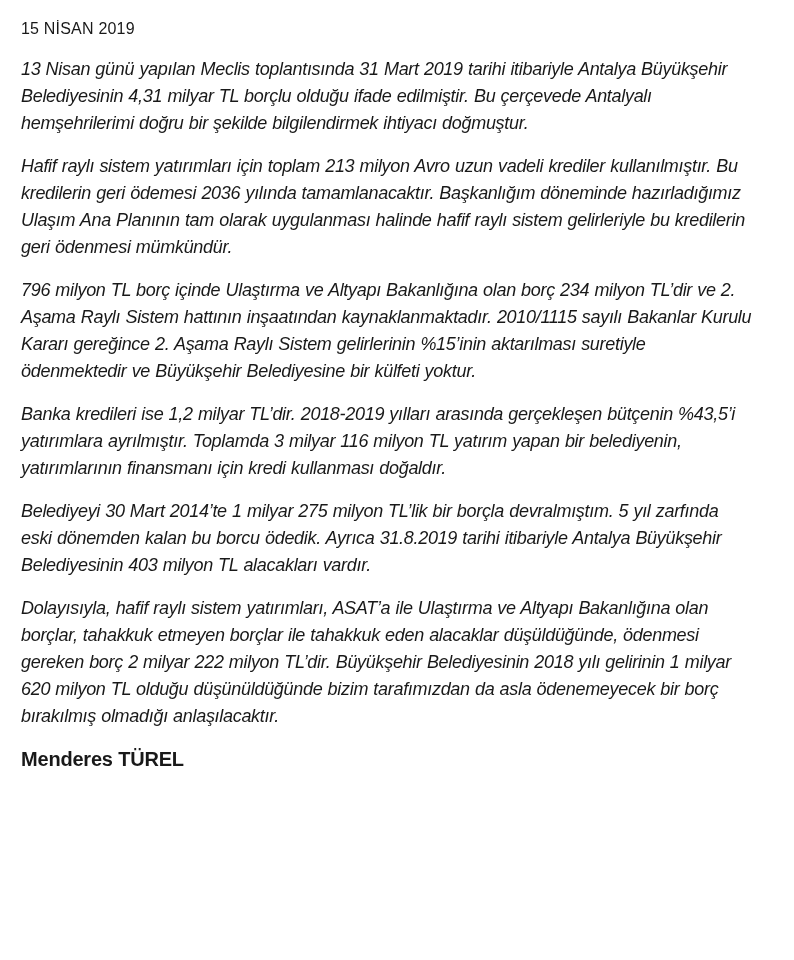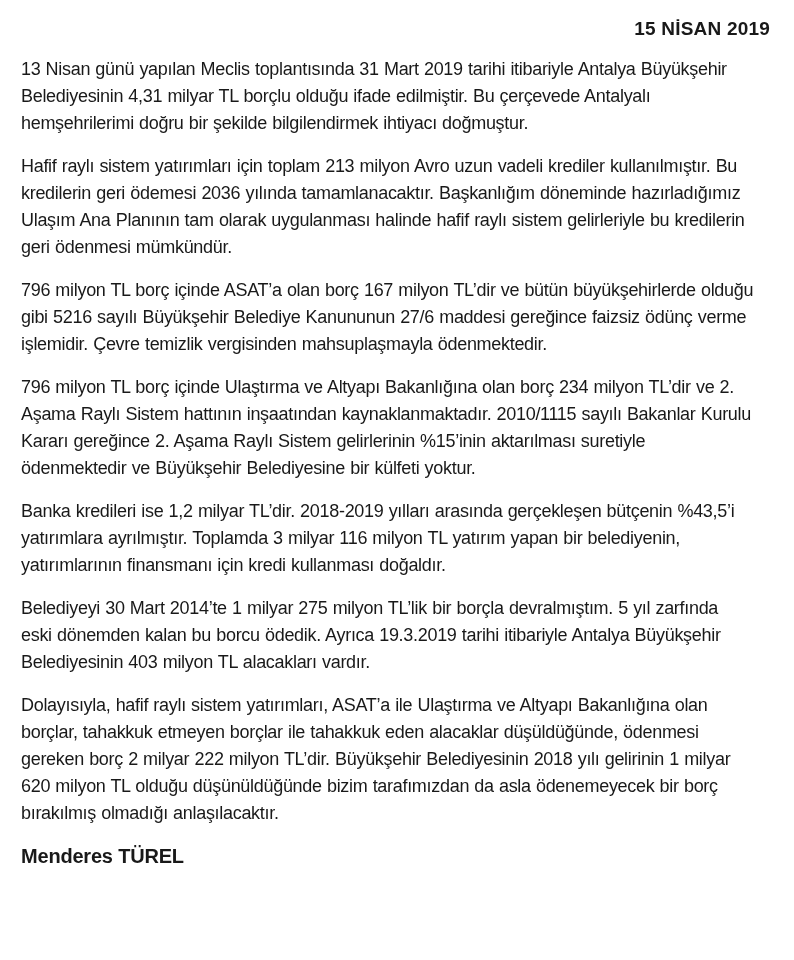--- a/index.html
+++ b/index.html
@@ -16,55 +16,55 @@
     overflow: hidden;
   }
   .page {
     position: relative;
     width: 794px;
     height: 960px;
     padding: 12px 24px 0 21px;
     background: var(--bg);
   }
   .date {
-    text-align: right;
-    font-size: 19px;
+    text-align: left;
+    font-size: 16px;
     line-height: 22px;
     letter-spacing: 0.2px;
     margin: 6px 0 16px 0;
-    font-weight: 700;
+    font-weight: 400;
   }
   .body-text {
     font-size: 18px;
     line-height: 27px;
     letter-spacing: -0.3px;
     word-spacing: 0.5px;
     width: 749px;
   }
   .para {
     margin: 0 16px 16px 0;
+    font-style: italic;
   }
   .signature {
     font-size: 20px;
     line-height: 26px;
     font-weight: 700;
     letter-spacing: -0.2px;
     margin-top: 7px;
   }
 </style>
 </head>
 <body>
 
 <div class="page">
   <div class="date">15 NİSAN 2019</div>
 
   <div class="body-text">
       <p class="para">13 Nisan günü yapılan Meclis toplantısında 31 Mart 2019 tarihi itibariyle Antalya Büyükşehir Belediyesinin 4,31 milyar TL borçlu olduğu ifade edilmiştir. Bu çerçevede Antalyalı hemşehrilerimi doğru bir şekilde bilgilendirmek ihtiyacı doğmuştur.</p>
       <p class="para">Hafif raylı sistem yatırımları için toplam 213 milyon Avro uzun vadeli krediler kullanılmıştır. Bu kredilerin geri ödemesi 2036 yılında tamamlanacaktır. Başkanlığım döneminde hazırladığımız Ulaşım Ana Planının tam olarak uygulanması halinde hafif raylı sistem gelirleriyle bu kredilerin geri ödenmesi mümkündür.</p>
-      <p class="para">796 milyon TL borç içinde ASAT’a olan borç 167 milyon TL’dir ve bütün büyükşehirlerde olduğu gibi 5216 sayılı Büyükşehir Belediye Kanununun 27/6 maddesi gereğince faizsiz ödünç verme işlemidir. Çevre temizlik vergisinden mahsuplaşmayla ödenmektedir.</p>
       <p class="para">796 milyon TL borç içinde Ulaştırma ve Altyapı Bakanlığına olan borç 234 milyon TL’dir ve 2. Aşama Raylı Sistem hattının inşaatından kaynaklanmaktadır. 2010/1115 sayılı Bakanlar Kurulu Kararı gereğince 2. Aşama Raylı Sistem gelirlerinin %15’inin aktarılması suretiyle ödenmektedir ve Büyükşehir Belediyesine bir külfeti yoktur.</p>
       <p class="para">Banka kredileri ise 1,2 milyar TL’dir. 2018-2019 yılları arasında gerçekleşen bütçenin %43,5’i yatırımlara ayrılmıştır. Toplamda 3 milyar 116 milyon TL yatırım yapan bir belediyenin, yatırımlarının finansmanı için kredi kullanması doğaldır.</p>
-      <p class="para">Belediyeyi 30 Mart 2014’te 1 milyar 275 milyon TL’lik bir borçla devralmıştım. 5 yıl zarfında eski dönemden kalan bu borcu ödedik. Ayrıca 19.3.2019 tarihi itibariyle Antalya Büyükşehir Belediyesinin 403 milyon TL alacakları vardır.</p>
+      <p class="para">Belediyeyi 30 Mart 2014’te 1 milyar 275 milyon TL’lik bir borçla devralmıştım. 5 yıl zarfında eski dönemden kalan bu borcu ödedik. Ayrıca 31.8.2019 tarihi itibariyle Antalya Büyükşehir Belediyesinin 403 milyon TL alacakları vardır.</p>
       <p class="para">Dolayısıyla,  hafif raylı sistem yatırımları, ASAT’a ile Ulaştırma ve Altyapı Bakanlığına olan borçlar, tahakkuk etmeyen borçlar ile tahakkuk eden alacaklar düşüldüğünde, ödenmesi gereken borç 2 milyar 222 milyon TL’dir. Büyükşehir Belediyesinin 2018 yılı gelirinin 1 milyar 620 milyon TL olduğu düşünüldüğünde bizim tarafımızdan da asla ödenemeyecek bir borç bırakılmış olmadığı anlaşılacaktır.</p>
     </div>
 
   <div class="signature">Menderes TÜREL</div>
 </div>
 
 </body></html>

